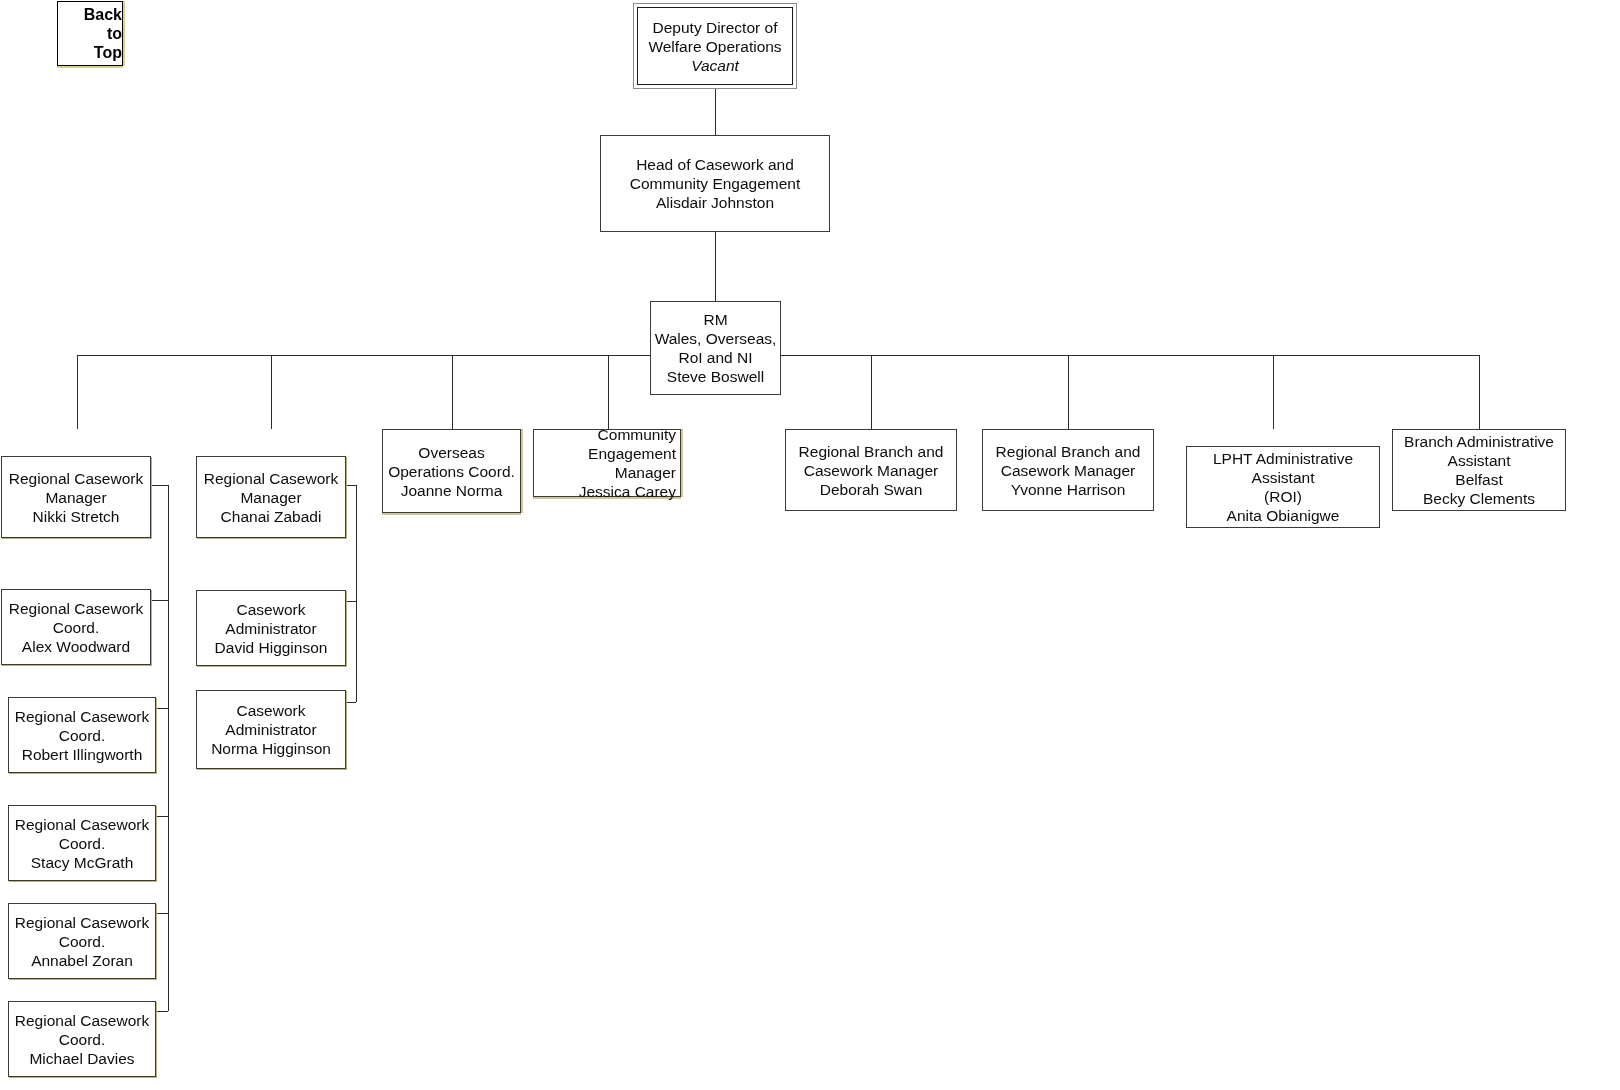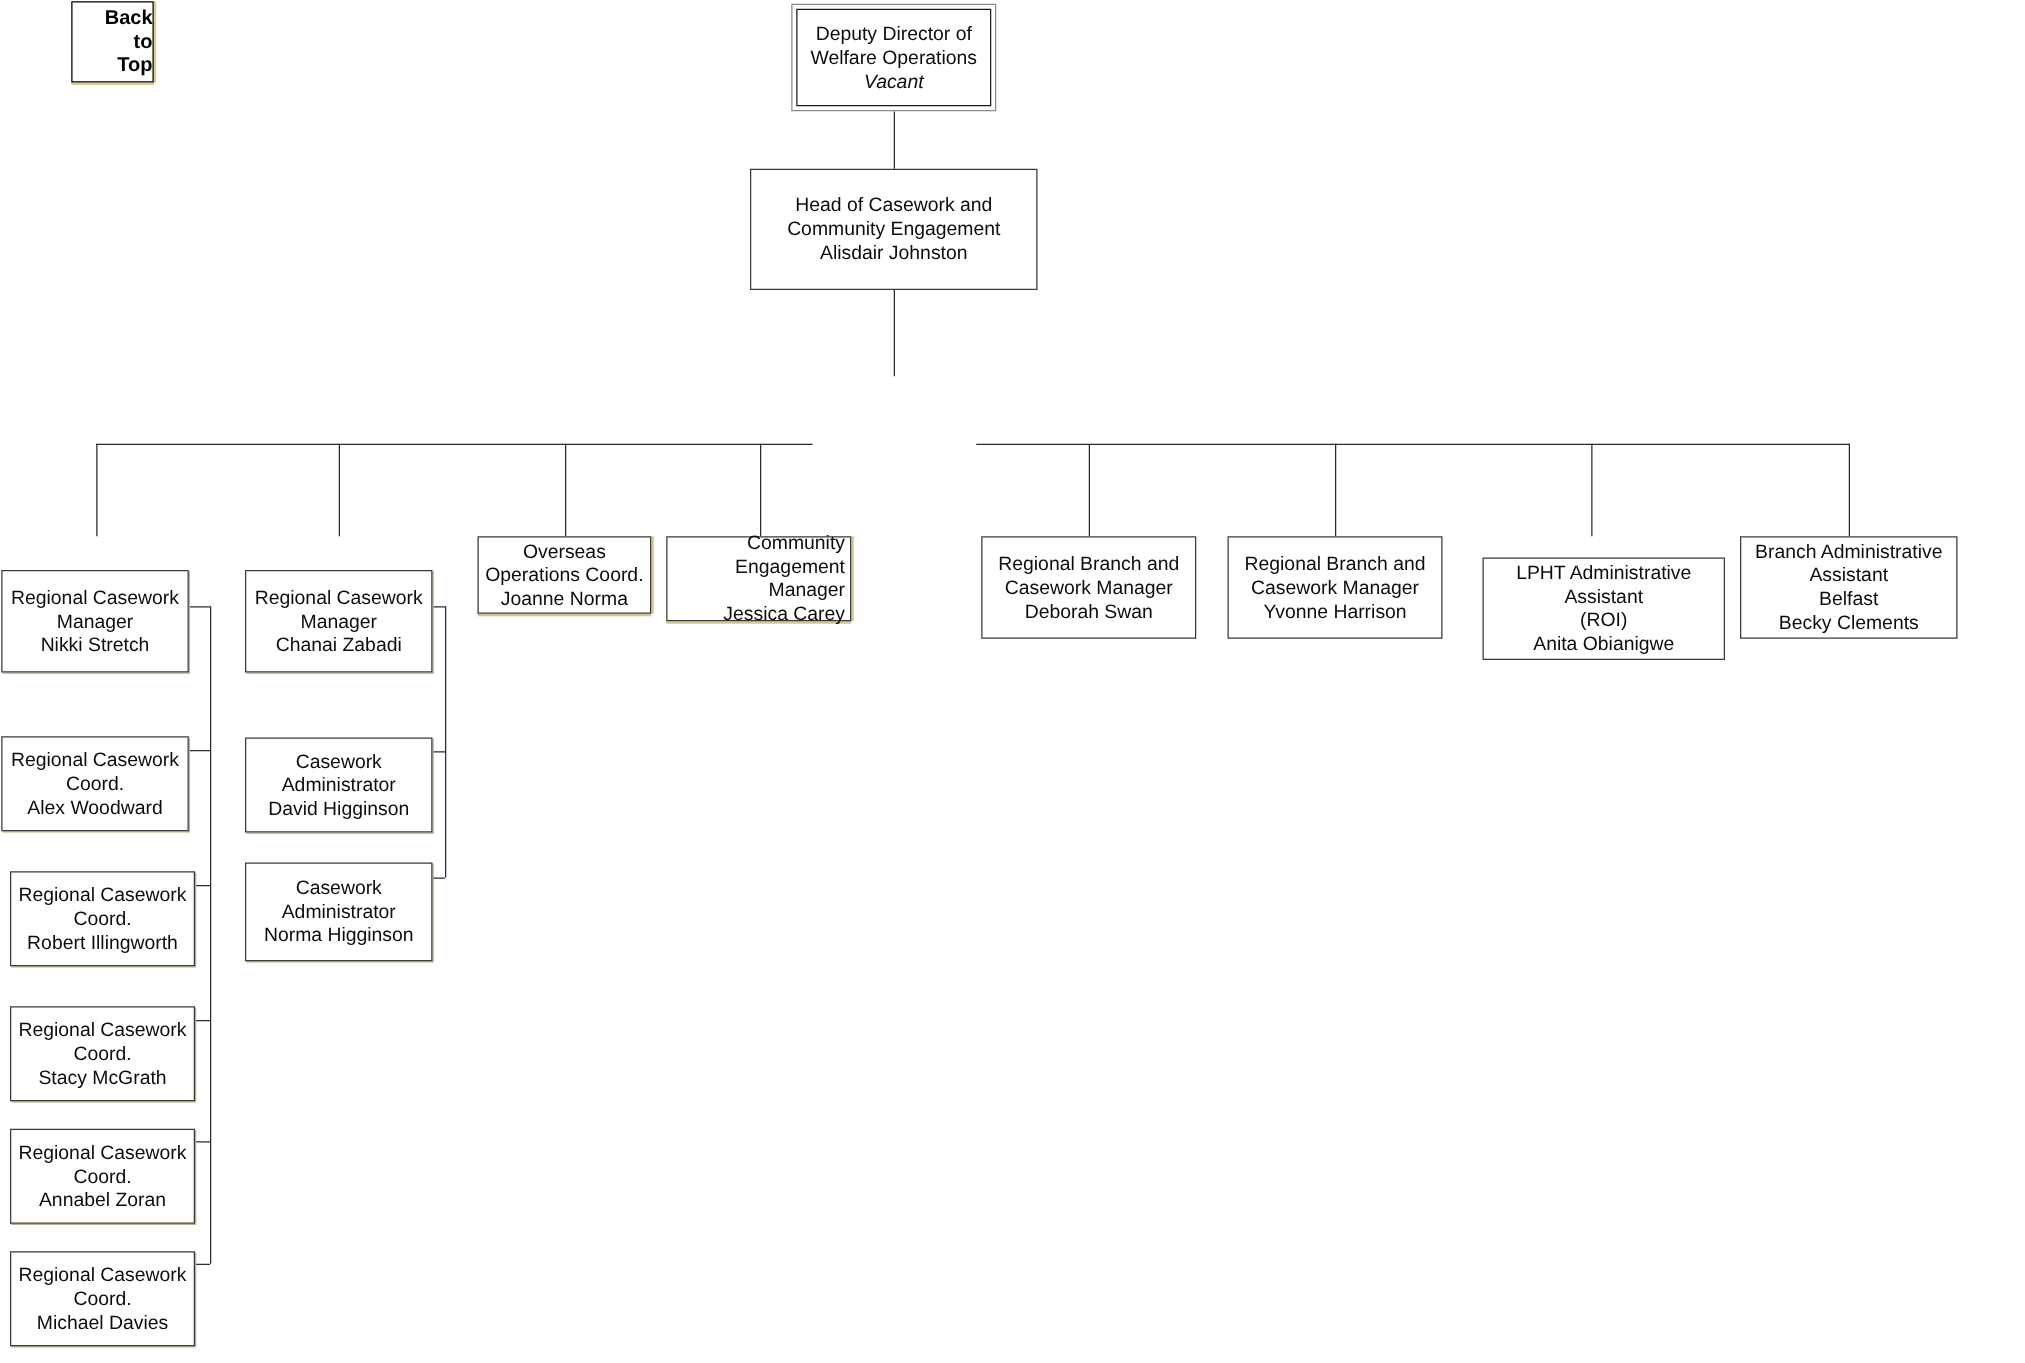--- a/index.html
+++ b/index.html
@@ -137,34 +137,40 @@
   </div>
 
   <div class="node double" style="left:633px; top:3px; width:164px; height:86px;">
     <div class="inner">
       <span class="ln">Deputy Director of</span>
       <span class="ln">Welfare Operations</span>
       <span class="ln italic">Vacant</span>
     </div>
   </div>
 
+  <div class="node" style="left:650px; top:301px; width:131px; height:94px;">
+    <span class="ln">RM</span>
+    <span class="ln">Wales, Overseas,</span>
+    <span class="ln">RoI and NI</span>
+    <span class="ln">Steve Boswell</span>
+  </div>
 
   <div class="node shadow-soft" style="left:1px; top:429px; width:150px; height:82px;">
     <span class="ln">Regional Casework</span>
     <span class="ln">Manager</span>
     <span class="ln">Nikki Stretch</span>
   </div>
 
   <div class="node shadow-soft" style="left:196px; top:429px; width:150px; height:82px;">
     <span class="ln">Regional Casework</span>
     <span class="ln">Manager</span>
     <span class="ln">Chanai Zabadi</span>
   </div>
 
-  <div class="node shadow-yellow" style="left:382px; top:429px; width:139px; height:62px;">
+  <div class="node shadow-yellow" style="left:382px; top:429px; width:139px; height:84px;">
     <span class="ln">Overseas</span>
     <span class="ln">Operations Coord.</span>
     <span class="ln">Joanne Norma</span>
   </div>
 
   <div class="node shadow-yellow" style="left:533px; top:429px; width:148px; height:68px;align-items:flex-end;">
     <span class="ln">Community</span>
     <span class="ln">Engagement</span>
     <span class="ln">Manager</span>
     <span class="ln">Jessica Carey</span>

